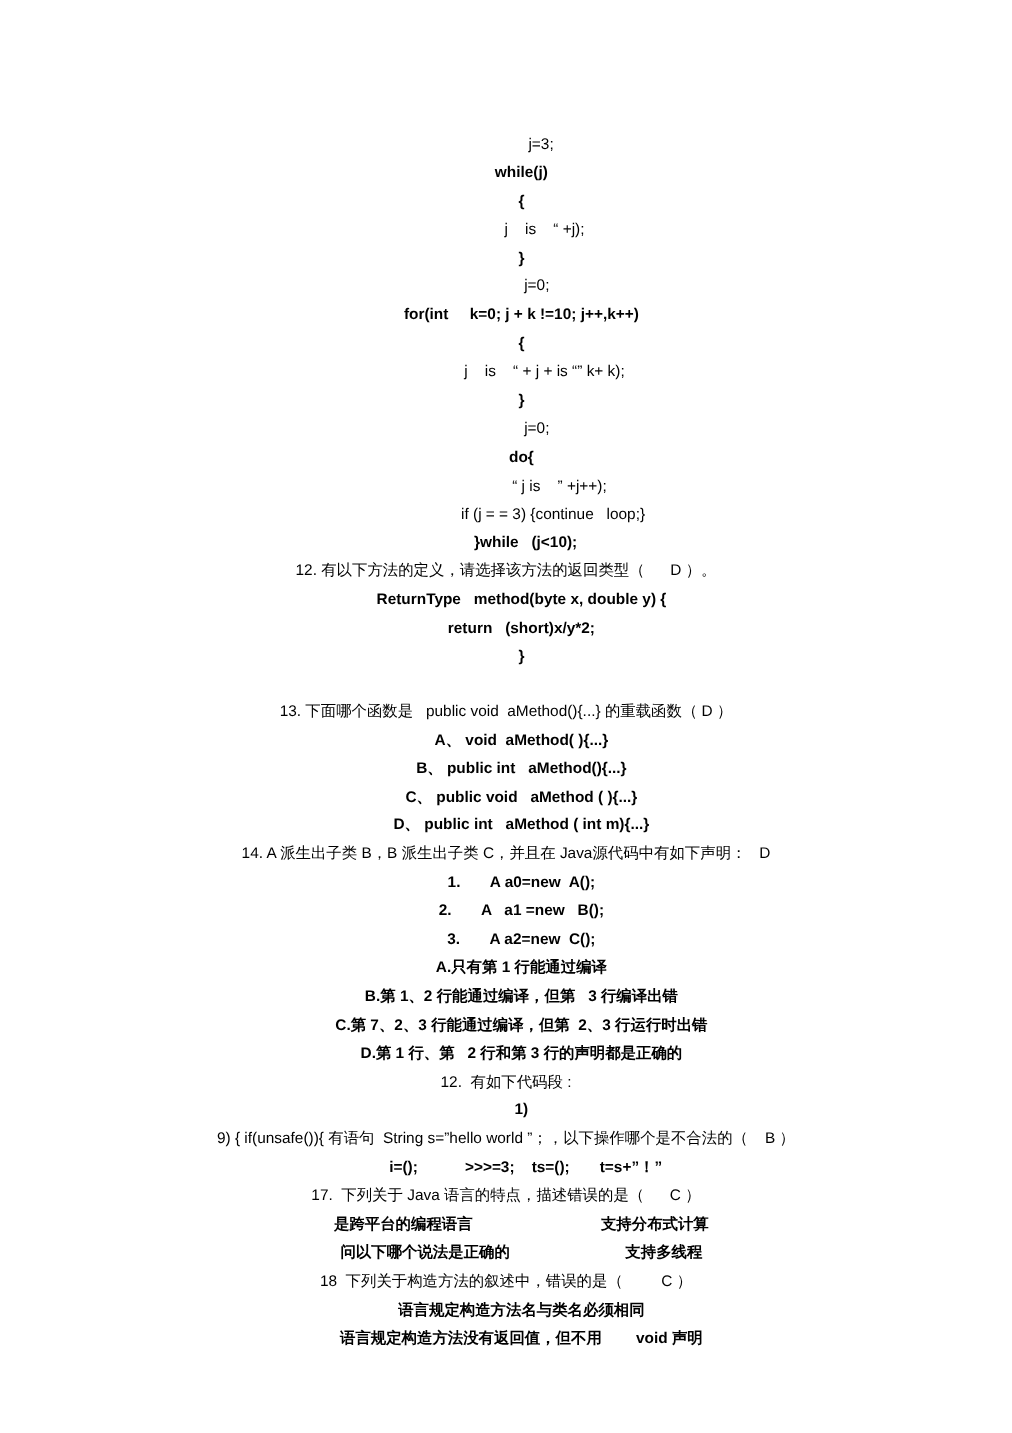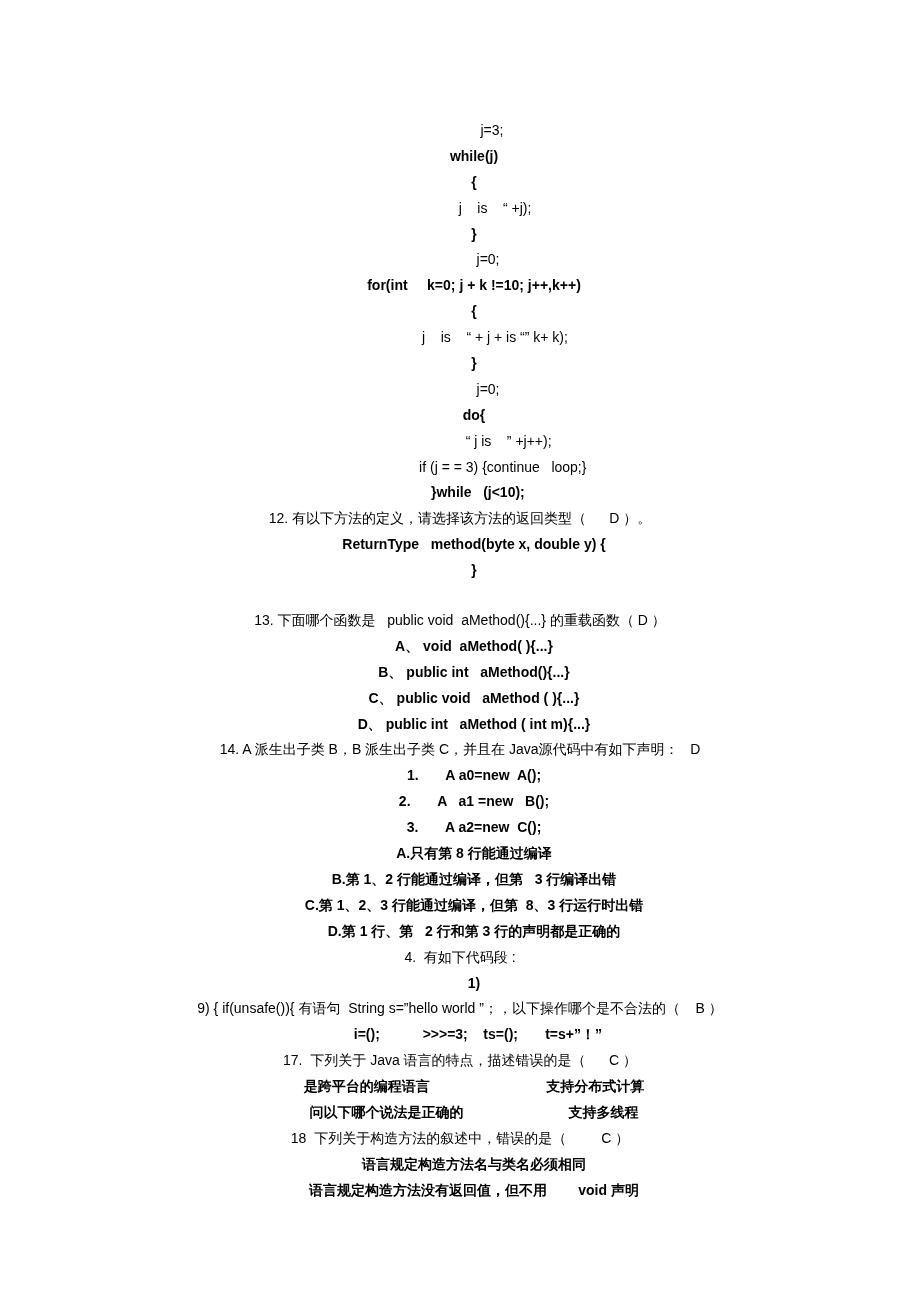--- a/index.html
+++ b/index.html
@@ -32,36 +32,37 @@
     <div class="line indent-1">{</div>
     <div class="line indent-3">j    is    “ + j + is “” k+ k);</div>
     <div class="line indent-1">}</div>
     <div class="line indent-2">j=0;</div>
     <div class="line indent-1">do{</div>
     <div class="line indent-3">       “ j is    ” +j++);</div>
     <div class="line indent-3">    if (j = = 3) {continue   loop;}</div>
     <div class="line indent-1">  }while   (j&lt;10);</div>
     <div class="line ">12. 有以下方法的定义，请选择该方法的返回类型（      D ）。</div>
     <div class="line indent-1">ReturnType   method(byte x, double y) {</div>
+    <div class="line indent-1">return   (short)x/y*2;</div>
     <div class="line indent-1">}</div>
     <div class="line spacer"></div>
     <div class="line ">13. 下面哪个函数是   public void  aMethod(){...} 的重载函数（ D ）</div>
     <div class="line indent-1">A、 void  aMethod( ){...}</div>
     <div class="line indent-1">B、 public int   aMethod(){...}</div>
     <div class="line indent-1">C、 public void   aMethod ( ){...}</div>
     <div class="line indent-1">D、 public int   aMethod ( int m){...}</div>
     <div class="line ">14. A 派生出子类 B，B 派生出子类 C，并且在 Java源代码中有如下声明：   D</div>
     <div class="line indent-1">1.       A a0=new  A();</div>
     <div class="line indent-1">2.       A   a1 =new   B();</div>
     <div class="line indent-1">3.       A a2=new  C();</div>
-    <div class="line indent-1">A.只有第 8 行能通过编译</div>
+    <div class="line indent-1">A.只有第 1 行能通过编译</div>
     <div class="line indent-1">B.第 1、2 行能通过编译，但第   3 行编译出错</div>
-    <div class="line indent-1">C.第 1、2、3 行能通过编译，但第  8、3 行运行时出错</div>
+    <div class="line indent-1">C.第 7、2、3 行能通过编译，但第  2、3 行运行时出错</div>
     <div class="line indent-1">D.第 1 行、第   2 行和第 3 行的声明都是正确的</div>
-    <div class="line ">4.  有如下代码段 :</div>
+    <div class="line ">12.  有如下代码段 :</div>
     <div class="line indent-1">1)</div>
     <div class="line ">9) { if(unsafe()){ 有语句  String s=”hello world ”；，以下操作哪个是不合法的（    B ）</div>
     <div class="line indent-1">  i=();           &gt;&gt;&gt;=3;    ts=();       t=s+”！”</div>
     <div class="line ">17.  下列关于 Java 语言的特点，描述错误的是（      C ）</div>
     <div class="line indent-1">是跨平台的编程语言                              支持分布式计算</div>
     <div class="line indent-1">问以下哪个说法是正确的                           支持多线程</div>
     <div class="line ">18  下列关于构造方法的叙述中，错误的是（         C ）</div>
     <div class="line indent-1">语言规定构造方法名与类名必须相同</div>
     <div class="line indent-1">语言规定构造方法没有返回值，但不用        void 声明</div>
   </div>

